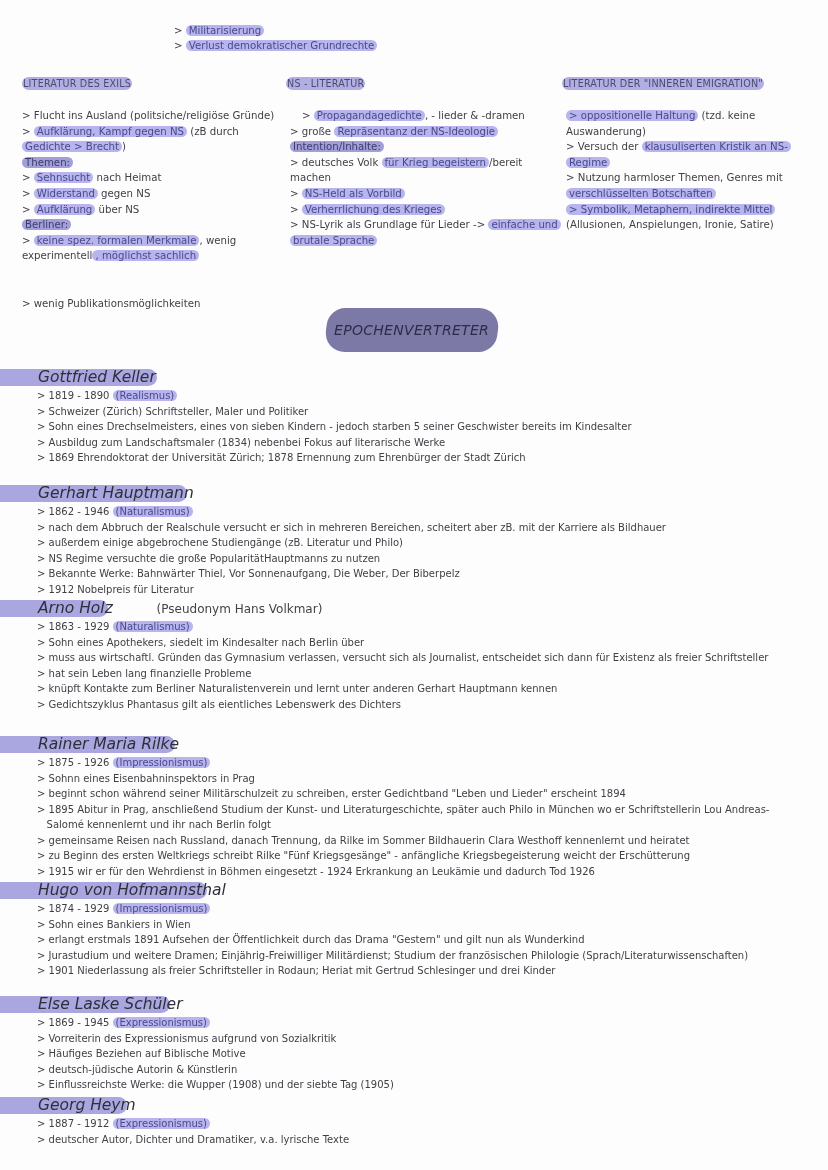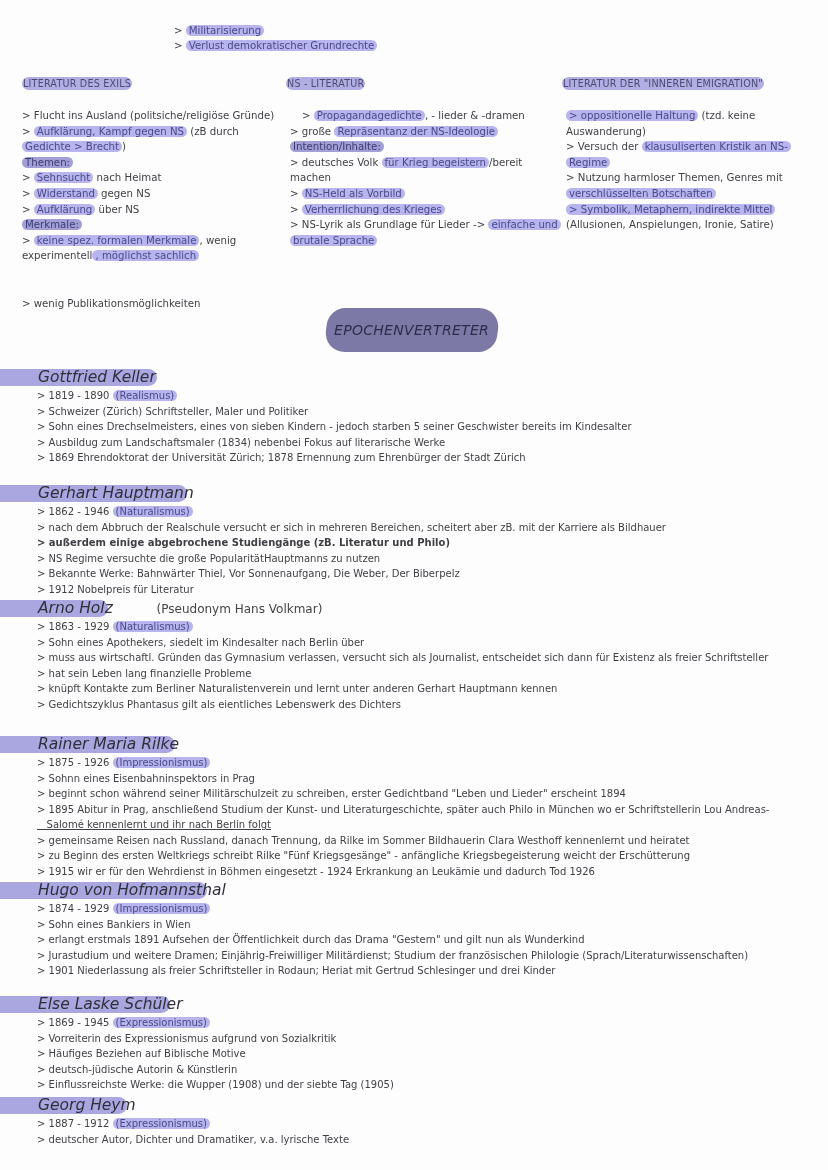--- a/index.html
+++ b/index.html
@@ -41,21 +41,21 @@
 <div class="col-title" style="left:562px; top:77px;">LITERATUR DER "INNEREN EMIGRATION"</div>
 
 <div id="col0" class="abs" style="left:22px; top:108px;">
     <div class="line" style="top: 0px; left: 0px;">&gt; Flucht ins Ausland (politsiche/religiöse Gründe)</div>
     <div class="line" style="top: 15.6px; left: 0px;">&gt; <span class="hl">Aufklärung, Kampf gegen NS</span> (zB durch</div>
     <div class="line" style="top: 31.2px; left: 0px;"><span class="hl">Gedichte &gt; Brecht</span>)</div>
     <div class="line" style="top: 46.8px; left: 0px;"><span class="hl-d">Themen:</span></div>
     <div class="line" style="top: 62.4px; left: 0px;">&gt; <span class="hl">Sehnsucht</span> nach Heimat</div>
     <div class="line" style="top: 78px; left: 0px;">&gt; <span class="hl">Widerstand</span> gegen NS</div>
     <div class="line" style="top: 93.6px; left: 0px;">&gt; <span class="hl">Aufklärung</span> über NS</div>
-    <div class="line" style="top: 109.2px; left: 0px;"><span class="hl-d">Merkmale:</span></div>
+    <div class="line" style="top: 109.2px; left: 0px;"><span class="hl-d">Berliner:</span></div>
     <div class="line" style="top: 124.8px; left: 0px;">&gt; <span class="hl">keine spez. formalen Merkmale</span>, wenig</div>
     <div class="line" style="top: 140.4px; left: 0px;">experimentell<span class="hl">, möglichst sachlich</span></div>
     <div class="line" style="top: 156px; left: 0px; margin-top: 32px;">&gt; wenig Publikationsmöglichkeiten</div>
   </div>
 <div id="col1" class="abs" style="left:290px; top:108px;">
     <div class="line" style="top: 0px; left: 0px; margin-left: 12px;">&gt; <span class="hl">Propagandagedichte</span>, - lieder &amp; -dramen</div>
     <div class="line" style="top: 15.6px; left: 0px;">&gt; große <span class="hl">Repräsentanz der NS-Ideologie</span></div>
     <div class="line" style="top: 31.2px; left: 0px;"><span class="hl-d">Intention/Inhalte:</span></div>
     <div class="line" style="top: 46.8px; left: 0px;">&gt; deutsches Volk <span class="hl">für Krieg begeistern</span>/bereit</div>
     <div class="line" style="top: 62.4px; left: 0px;">machen</div>
@@ -84,39 +84,39 @@
     <div class="name" style="top: 369px;">Gottfried Keller</div>
     <div class="bl" style="top: 388px;">&gt; 1819 - 1890 <span class="hl">(Realismus)</span></div>
     <div class="bl" style="top: 403.5px; white-space: pre;">&gt; Schweizer (Zürich) Schriftsteller, Maler und Politiker</div>
     <div class="bl" style="top: 419px; white-space: pre;">&gt; Sohn eines Drechselmeisters, eines von sieben Kindern - jedoch starben 5 seiner Geschwister bereits im Kindesalter</div>
     <div class="bl" style="top: 434.5px; white-space: pre;">&gt; Ausbildug zum Landschaftsmaler (1834) nebenbei Fokus auf literarische Werke</div>
     <div class="bl" style="top: 450px; white-space: pre;">&gt; 1869 Ehrendoktorat der Universität Zürich; 1878 Ernennung zum Ehrenbürger der Stadt Zürich</div>
     <div class="name-bar" style="top: 485px; width: 187px;"></div>
     <div class="name" style="top: 485px;">Gerhart Hauptmann</div>
     <div class="bl" style="top: 504px;">&gt; 1862 - 1946 <span class="hl">(Naturalismus)</span></div>
     <div class="bl" style="top: 519.5px; white-space: pre;">&gt; nach dem Abbruch der Realschule versucht er sich in mehreren Bereichen, scheitert aber zB. mit der Karriere als Bildhauer</div>
-    <div class="bl" style="top: 535px; white-space: pre; font-weight: bold;">&gt; außerdem einige abgebrochene Studiengänge (zB. Literatur und Philo)</div>
+    <div class="bl" style="top: 535px; white-space: pre;">&gt; außerdem einige abgebrochene Studiengänge (zB. Literatur und Philo)</div>
     <div class="bl" style="top: 550.5px; white-space: pre;">&gt; NS Regime versuchte die große PopularitätHauptmanns zu nutzen</div>
     <div class="bl" style="top: 566px; white-space: pre;">&gt; Bekannte Werke: Bahnwärter Thiel, Vor Sonnenaufgang, Die Weber, Der Biberpelz</div>
     <div class="bl" style="top: 581.5px; white-space: pre;">&gt; 1912 Nobelpreis für Literatur</div>
     <div class="name-bar" style="top: 600px; width: 108px;"></div>
     <div class="name" style="top: 600px;">Arno Holz<small> (Pseudonym Hans Volkmar)</small></div>
     <div class="bl" style="top: 619px;">&gt; 1863 - 1929 <span class="hl">(Naturalismus)</span></div>
     <div class="bl" style="top: 634.5px; white-space: pre;">&gt; Sohn eines Apothekers, siedelt im Kindesalter nach Berlin über</div>
     <div class="bl" style="top: 650px; white-space: pre;">&gt; muss aus wirtschaftl. Gründen das Gymnasium verlassen, versucht sich als Journalist, entscheidet sich dann für Existenz als freier Schriftsteller</div>
     <div class="bl" style="top: 665.5px; white-space: pre;">&gt; hat sein Leben lang finanzielle Probleme</div>
     <div class="bl" style="top: 681px; white-space: pre;">&gt; knüpft Kontakte zum Berliner Naturalistenverein und lernt unter anderen Gerhart Hauptmann kennen</div>
     <div class="bl" style="top: 696.5px; white-space: pre;">&gt; Gedichtszyklus Phantasus gilt als eientliches Lebenswerk des Dichters</div>
     <div class="name-bar" style="top: 736px; width: 175px;"></div>
     <div class="name" style="top: 736px;">Rainer Maria Rilke</div>
     <div class="bl" style="top: 755px;">&gt; 1875 - 1926 <span class="hl">(Impressionismus)</span></div>
     <div class="bl" style="top: 770.5px; white-space: pre;">&gt; Sohnn eines Eisenbahninspektors in Prag</div>
     <div class="bl" style="top: 786px; white-space: pre;">&gt; beginnt schon während seiner Militärschulzeit zu schreiben, erster Gedichtband "Leben und Lieder" erscheint 1894</div>
     <div class="bl" style="top: 801.5px; white-space: pre;">&gt; 1895 Abitur in Prag, anschließend Studium der Kunst- und Literaturgeschichte, später auch Philo in München wo er Schriftstellerin Lou Andreas-</div>
-    <div class="bl" style="top: 817px; white-space: pre; text-decoration: underline;">   Salomé kennenlernt und ihr nach Berlin folgt</div>
+    <div class="bl" style="top: 817px; white-space: pre;">   Salomé kennenlernt und ihr nach Berlin folgt</div>
     <div class="bl" style="top: 832.5px; white-space: pre;">&gt; gemeinsame Reisen nach Russland, danach Trennung, da Rilke im Sommer Bildhauerin Clara Westhoff kennenlernt und heiratet</div>
     <div class="bl" style="top: 848px; white-space: pre;">&gt; zu Beginn des ersten Weltkriegs schreibt Rilke "Fünf Kriegsgesänge" - anfängliche Kriegsbegeisterung weicht der Erschütterung</div>
     <div class="bl" style="top: 863.5px; white-space: pre;">&gt; 1915 wir er für den Wehrdienst in Böhmen eingesetzt - 1924 Erkrankung an Leukämie und dadurch Tod 1926</div>
     <div class="name-bar" style="top: 882px; width: 207px;"></div>
     <div class="name" style="top: 882px;">Hugo von Hofmannsthal</div>
     <div class="bl" style="top: 901px;">&gt; 1874 - 1929 <span class="hl">(Impressionismus)</span></div>
     <div class="bl" style="top: 916.5px; white-space: pre;">&gt; Sohn eines Bankiers in Wien</div>
     <div class="bl" style="top: 932px; white-space: pre;">&gt; erlangt erstmals 1891 Aufsehen der Öffentlichkeit durch das Drama "Gestern" und gilt nun als Wunderkind</div>
     <div class="bl" style="top: 947.5px; white-space: pre;">&gt; Jurastudium und weitere Dramen; Einjährig-Freiwilliger Militärdienst; Studium der französischen Philologie (Sprach/Literaturwissenschaften)</div>
     <div class="bl" style="top: 963px; white-space: pre;">&gt; 1901 Niederlassung als freier Schriftsteller in Rodaun; Heriat mit Gertrud Schlesinger und drei Kinder</div>

